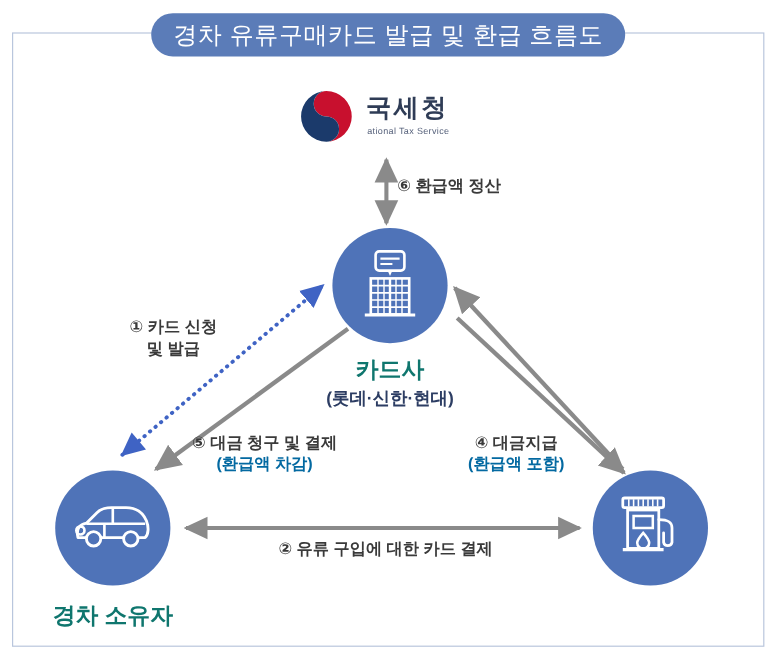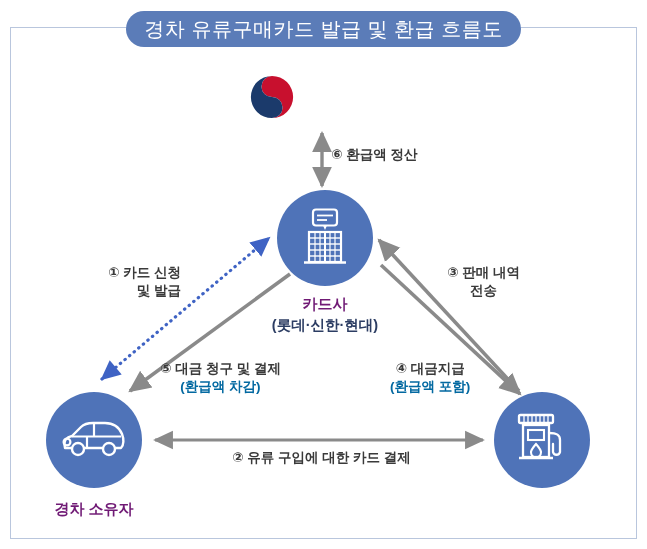--- a/index.html
+++ b/index.html
@@ -92,23 +92,23 @@
     height: 96px;
     border-radius: 50%;
     background: #4f73b8;
     display: flex;
     align-items: center;
     justify-content: center;
   }
   .node-circle svg { display: block; }
   .node-label {
     margin-top: 9px;
-    font-size: 15px;
+    font-size: 19px;
     font-weight: bold;
-    color: #701a75;
+    color: #0f766e;
     white-space: nowrap;
     text-align: center;
   }
   .node-sublabel {
     margin-top: 2px;
     font-size: 14.5px;
     font-weight: bold;
     color: #2c3d63;
     white-space: nowrap;
     text-align: right;
@@ -137,21 +137,21 @@
     color: #3a3a3a;
     line-height: 1.35;
     white-space: nowrap;
   }
   .edge-label .sub {
     display: block;
     color: #0369a1;
   }
   .lbl-center { text-align: center; }
 
-  #label-1 { left: 108px; top: 264px; text-align: right; }
+  #label-1 { left: 108px; top: 264px; text-align: center; }
   #label-2 { left: 232px; top: 449px; }
   #label-3 { left: 447px; top: 264px; text-align: center; }
   #label-4 { left: 390px; top: 360px; text-align: center; }
   #label-5 { left: 160px; top: 360px; text-align: center; }
   #label-6 { left: 331px; top: 146px; }
 </style>
 </head>
 <body>
 
 <div id="diagram-root">
@@ -200,20 +200,24 @@
       <line x1="155" y1="440" x2="483" y2="440" stroke="#8a8a8a" stroke-width="3.2" marker-end="url(#ah-gray)" marker-start="url(#ah-gray-start)"></line>
     </g>
   </svg>
 
   <div class="nts-logo">
     <svg class="nts-mark" viewBox="0 0 100 100" xmlns="http://www.w3.org/2000/svg">
       <path d="M50 6 A44 44 0 0 1 50 94 A22 22 0 0 0 50 50 A22 22 0 0 1 50 6 Z" fill="#c8102e"></path>
       <path d="M50 94 A44 44 0 0 1 50 6 A22 22 0 0 0 50 50 A22 22 0 0 1 50 94 Z" fill="#1b3a6b"></path>
       <path d="M50 6 A44 44 0 0 1 93 46 L79 48 A30 30 0 0 0 50 20 Z" fill="#ffffff" opacity="0.0"></path>
     </svg>
+    <div class="nts-text-col">
+      <div class="nts-ko">국세청</div>
+      <div class="nts-en">ational Tax Service</div>
+    </div>
   </div>
 
   <div class="node" id="node-card">
     <div class="node-circle">
       <svg width="56" height="60" viewBox="0 0 56 60" xmlns="http://www.w3.org/2000/svg">
 
         <rect x="16" y="1.5" width="24" height="16" rx="3" fill="none" stroke="#ffffff" stroke-width="2.2"></rect>
         <line x1="20" y1="7.5" x2="36" y2="7.5" stroke="#ffffff" stroke-width="1.8"></line>
         <line x1="20" y1="12" x2="30" y2="12" stroke="#ffffff" stroke-width="1.8"></line>
         <path d="M26 17.5 L28 22 L30 17.5 Z" fill="#ffffff"></path>
@@ -278,24 +282,20 @@
 
   <div class="edge-label lbl-center" id="label-1">
     <span>① 카드 신청</span><br>
     <span>및 발급</span>
   </div>
 
   <div class="edge-label" id="label-2">
     <span>② 유류 구입에 대한 카드 결제</span>
   </div>
 
-  <div class="edge-label lbl-center" id="label-3">
-    <span>③ 판매 내역</span><br>
-    <span>전송</span>
-  </div>
 
   <div class="edge-label lbl-center" id="label-4">
     <span>④ 대금지급</span>
     <span class="sub">(환급액 포함)</span>
   </div>
 
   <div class="edge-label lbl-center" id="label-5">
     <span>⑤ 대금 청구 및 결제</span>
     <span class="sub">(환급액 차감)</span>
   </div>

